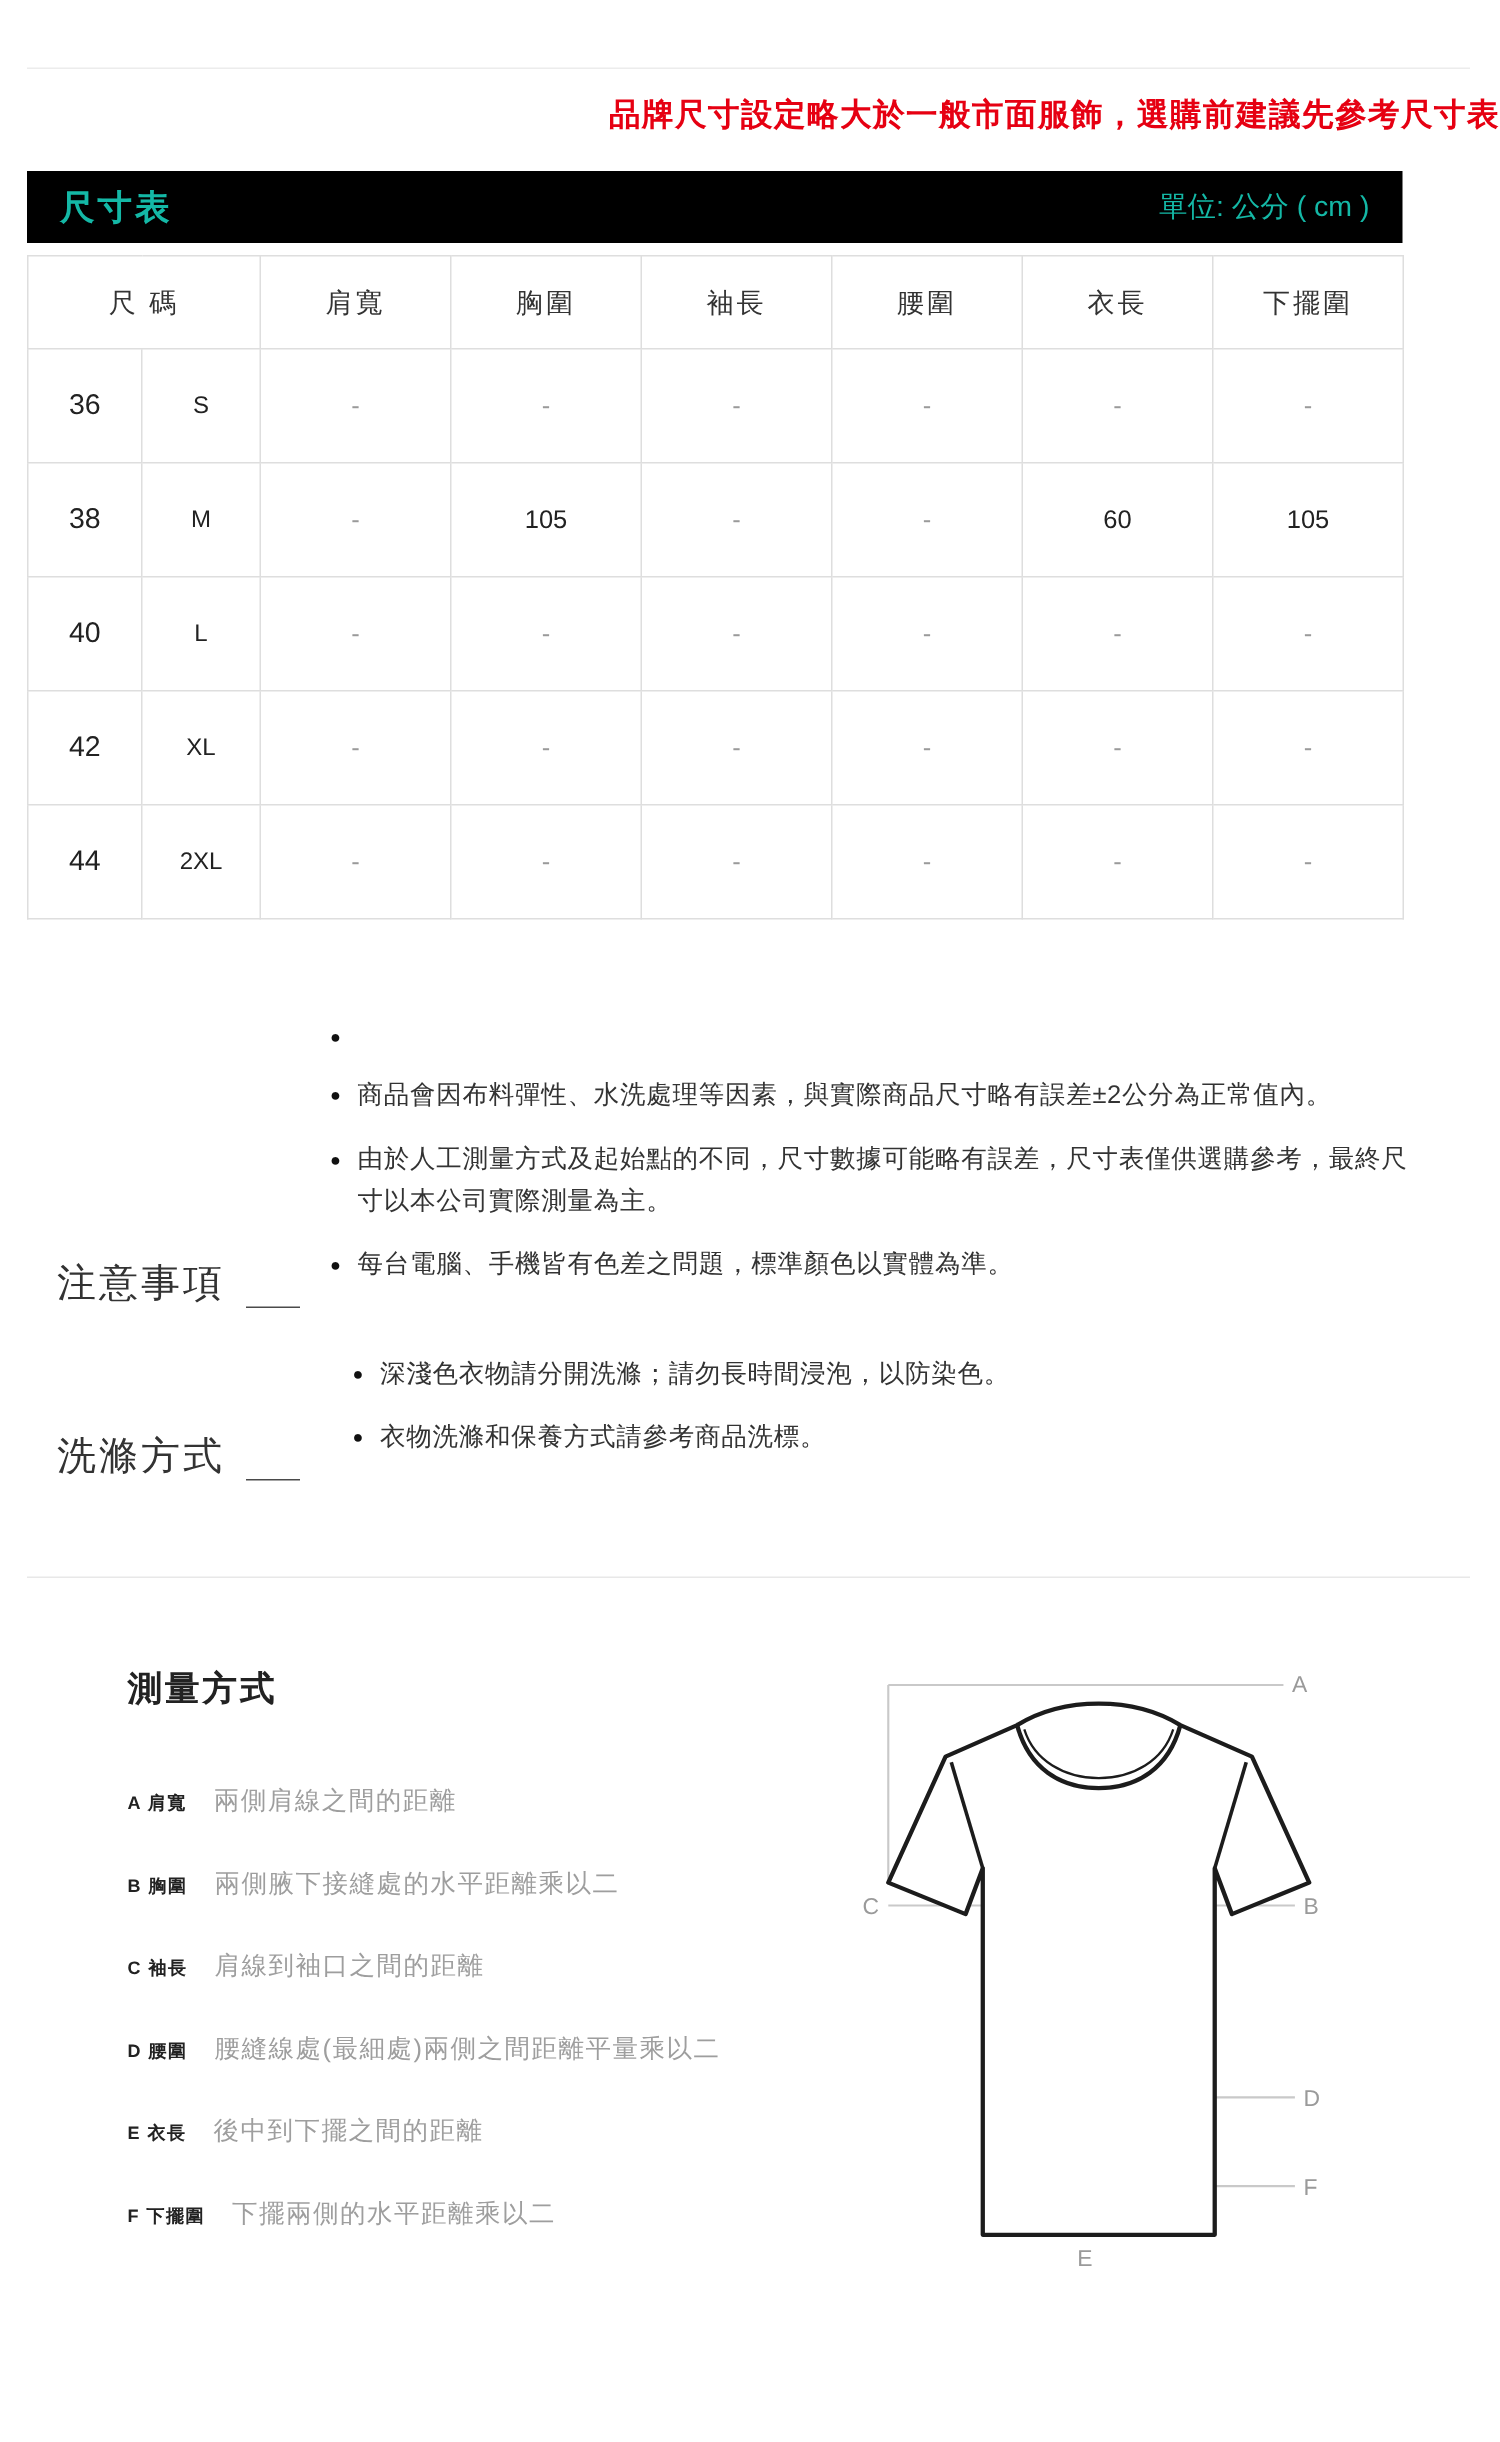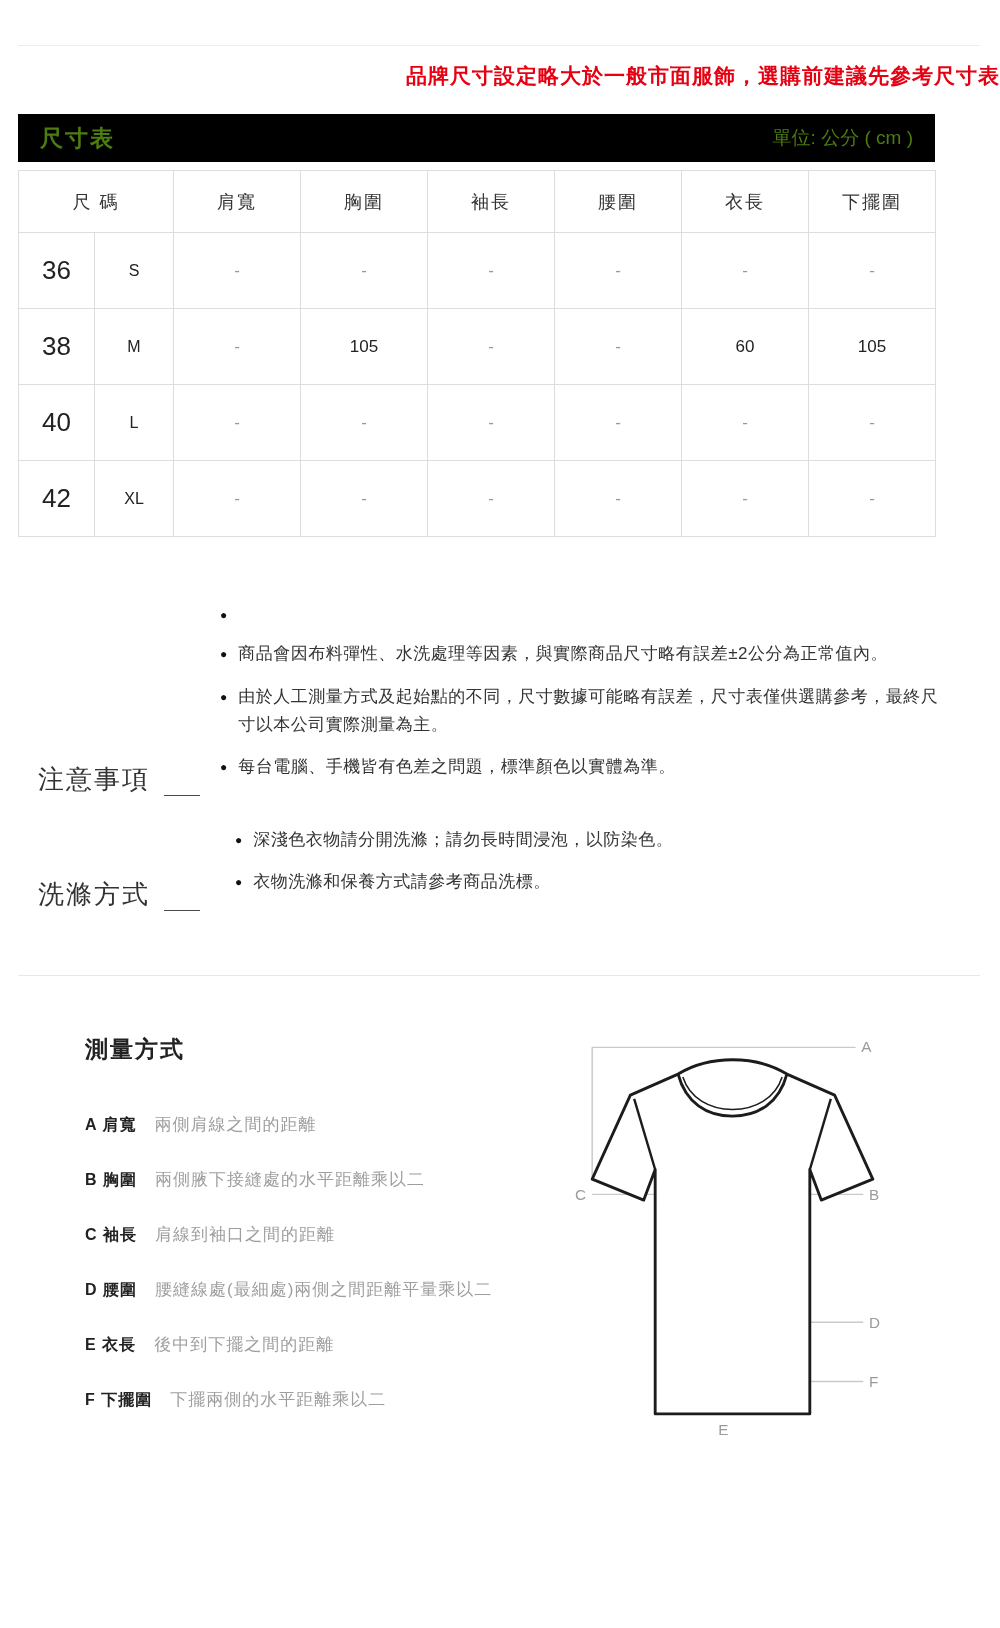--- a/index.html
+++ b/index.html
@@ -12,60 +12,60 @@
   .page { position:relative; width:1000px; min-height:1628px; background:#fff; overflow:hidden; }
 
   .top-rule { margin:45px 20px 0 18px; border-top:1px solid #ececec; }
 
   .notice {
     margin-top:16px; text-align:right;
     color:#e60012; font-size:21px; font-weight:700; letter-spacing:1px;
   }
 
   .size-bar {
-    margin:24px 65px 0 18px; height:48px; background:#000; color:#4d7c0f;
+    margin:24px 65px 0 18px; height:48px; background:#000; color:#14b8a6;
     display:flex; align-items:center; justify-content:space-between; padding:0 22px;
   }
   .size-bar .bar-title { font-size:23px; font-weight:700; letter-spacing:2px; }
   .size-bar .bar-unit  { font-size:19px; font-weight:400; }
 
   table.size-table {
     margin:8px 0 0 18px; width:917px; border-collapse:collapse; table-layout:fixed;
     background:#fff;
   }
   .size-table th, .size-table td {
     border:1px solid #dedede; text-align:center; vertical-align:middle;
   }
   .size-table thead th { height:62px; font-size:18px; font-weight:500; color:#333; letter-spacing:2px; }
   .size-table tbody td { height:76px; font-size:17px; color:#222; }
   .size-table col.c-num { width:76px; }
   .size-table col.c-sz  { width:79px; }
   .size-table col.c-val { width:127px; }
-  .size-table td.num { font-size:26px; }
+  .size-table td.num { font-size:19px; }
   .size-table td.sz  { font-size:16px; }
   .size-table td.val.empty { color:#9a9a9a; }
 
   .note-section { display:flex; margin-left:38px; }
   .note-section.first { margin-top:60px; }
   .note-section.second { margin-top:26px;gap:15px; }
   .note-head { flex:none; width:182px; display:flex; align-items:flex-end; }
   .note-title { font-size:26px; color:#333; letter-spacing:2px; line-height:1.2; }
   .note-dash { flex:none; width:36px; border-top:1px solid #4a4a4a; margin:16px 0 0 14px; }
   .note-list { flex:1; max-width:724px; padding-top:4px; }
   .note-item { display:flex; gap:11px; font-size:17px; line-height:1.62; color:#333; margin-bottom:15px; }
   .note-item .bullet { flex:none; font-size:12px; margin-top:5px; color:#111; }
   .note-item .txt { letter-spacing:0.5px; }
 
   .mid-rule { margin:64px 20px 0 18px; border-top:1px solid #e8e8e8; }
 
   .measure { display:flex; margin:58px 0 0 85px; }
   .measure-left { flex:none; width:480px; }
   .measure-title { font-size:23px; font-weight:700; color:#222; letter-spacing:2px; margin-bottom:48px; }
   .m-item { display:flex; align-items:baseline; margin-bottom:32px; }
-  .m-label { font-size:16px; font-weight:700; color:#222; letter-spacing:1px; white-space:nowrap; }
+  .m-label { font-size:12px; font-weight:700; color:#222; letter-spacing:1px; white-space:nowrap; }
   .m-desc  { font-size:17px; color:#9e9e9e; letter-spacing:1px; margin-left:18px; }
 
   .measure-right { flex:none; width:315px; margin-left:10px; }
   .measure-right svg { display:block; width:315px; height:auto; }
 </style>
 </head>
 <body>
 
 <div class="page">
 
@@ -134,20 +134,30 @@
       <tr>
         <td class="num">42</td>
         <td class="sz">XL</td>
         <td class="val empty">-</td>
         <td class="val empty">-</td>
         <td class="val empty">-</td>
         <td class="val empty">-</td>
         <td class="val empty">-</td>
         <td class="val empty">-</td>
       </tr>
+      <tr>
+        <td class="num">44</td>
+        <td class="sz">2XL</td>
+        <td class="val empty">-</td>
+        <td class="val empty">-</td>
+        <td class="val empty">-</td>
+        <td class="val empty">-</td>
+        <td class="val empty">-</td>
+        <td class="val empty">-</td>
+      </tr>
     </tbody>
   </table>
 
   <div class="note-section first">
     <div class="note-head">
       <span class="note-title">注意事項</span>
       <span class="note-dash"></span>
     </div>
     <div class="note-list">
       <div class="note-item">

